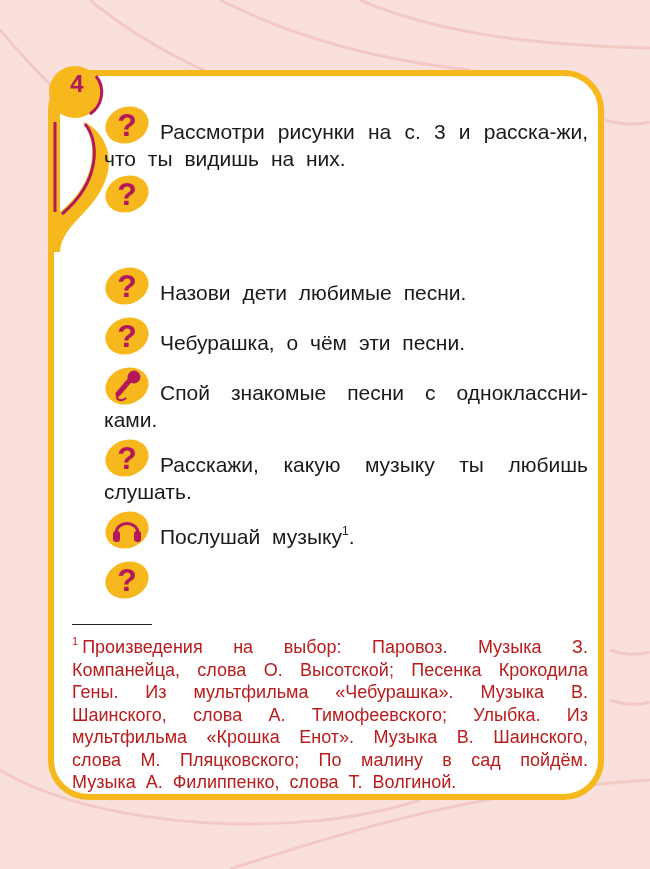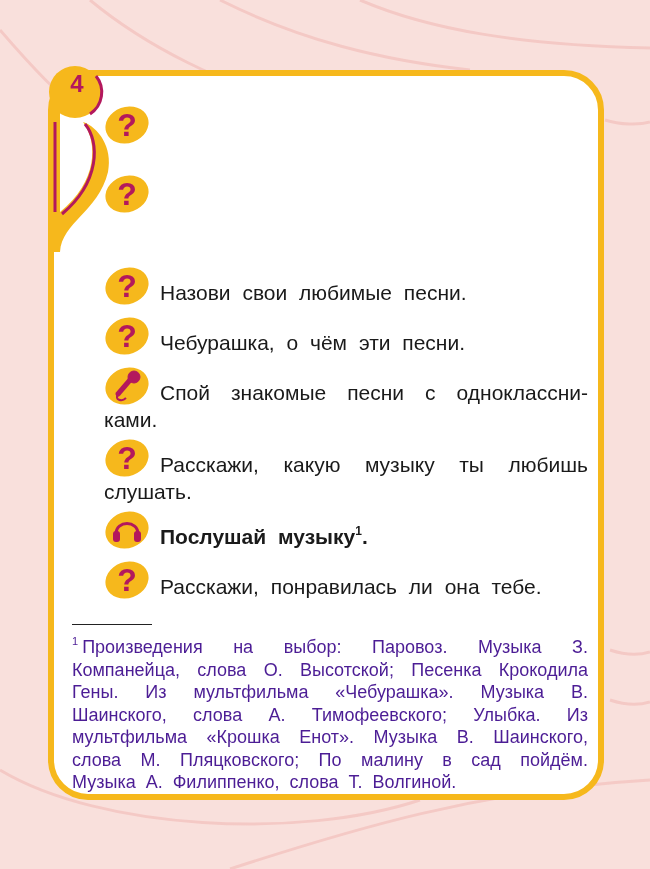--- a/index.html
+++ b/index.html
@@ -29,21 +29,21 @@
     display: inline-block; width: 46px; height: 38px; margin-right: 10px;
     vertical-align: -6px; position: relative;
   }
   .badge svg { width: 46px; height: 40px; }
   .footnote-rule {
     position: absolute; left: 72px; top: 624px; width: 80px; height: 1px;
     background: #222;
   }
   .footnote {
     position: absolute; left: 72px; top: 630px; width: 516px;
-    font-size: 18px; line-height: 22.5px; color: #4c1d95; text-align: justify;
+    font-size: 18px; line-height: 22.5px; color: #b91c1c; text-align: justify;
     word-spacing: 5px;
   }
   .footnote sup { font-size: 11px; vertical-align: 8px; margin-right: 4px; }
   sup.inline { font-size: 12px; vertical-align: 9px; }
 </style>
 </head>
 <body>
 
 <svg class="bg-svg" viewBox="0 0 650 869">
   <g fill="none" stroke="#f4c4c0" stroke-width="3" opacity="0.8">
@@ -69,39 +69,39 @@
   <path d="M47,62 C62,80 62,120 24,152" fill="none" stroke="#b3185d" stroke-width="3"></path>
 </svg>
 <div class="page-num">4</div>
 
 <div class="task" style="top:105px;">
   <span class="badge">
     <svg viewBox="0 0 46 40">
         <ellipse cx="23" cy="20" rx="22" ry="18" transform="rotate(-20 23 20)" fill="#f6b81c"></ellipse>
         <text x="23" y="31" text-anchor="middle" font-family="Liberation Sans, sans-serif" font-weight="bold" font-size="32" fill="#b3185d">?</text>
       </svg>
-  </span>
+  </span><span class="text">Рассмотри рисунки на с. 3 и расска-жи, что ты видишь на них.</span>
 </div>
 
 <div class="task" style="top:174px;">
   <span class="badge">
     <svg viewBox="0 0 46 40">
         <ellipse cx="23" cy="20" rx="22" ry="18" transform="rotate(-20 23 20)" fill="#f6b81c"></ellipse>
         <text x="23" y="31" text-anchor="middle" font-family="Liberation Sans, sans-serif" font-weight="bold" font-size="32" fill="#b3185d">?</text>
       </svg>
   </span>
 </div>
 
 <div class="task" style="top:266px;">
   <span class="badge">
     <svg viewBox="0 0 46 40">
         <ellipse cx="23" cy="20" rx="22" ry="18" transform="rotate(-20 23 20)" fill="#f6b81c"></ellipse>
         <text x="23" y="31" text-anchor="middle" font-family="Liberation Sans, sans-serif" font-weight="bold" font-size="32" fill="#b3185d">?</text>
       </svg>
-  </span><span class="text">Назови свои любимые песни.</span>
+  </span><span class="text">Назови дети любимые песни.</span>
 </div>
 
 <div class="task" style="top:316px;">
   <span class="badge">
     <svg viewBox="0 0 46 40">
         <ellipse cx="23" cy="20" rx="22" ry="18" transform="rotate(-20 23 20)" fill="#f6b81c"></ellipse>
         <text x="23" y="31" text-anchor="middle" font-family="Liberation Sans, sans-serif" font-weight="bold" font-size="32" fill="#b3185d">?</text>
       </svg>
   </span><span class="text">Чебурашка, о чём эти песни.</span>
 </div>
@@ -121,36 +121,36 @@
 
 <div class="task" style="top:438px;">
   <span class="badge">
     <svg viewBox="0 0 46 40">
         <ellipse cx="23" cy="20" rx="22" ry="18" transform="rotate(-20 23 20)" fill="#f6b81c"></ellipse>
         <text x="23" y="31" text-anchor="middle" font-family="Liberation Sans, sans-serif" font-weight="bold" font-size="32" fill="#b3185d">?</text>
       </svg>
   </span><span class="text">Расскажи, какую музыку ты любишь слушать.</span>
 </div>
 
-<div class="task" style="top:510px;font-weight:bold;">
+<div class="task" style="top:510px;">
   <span class="badge">
     <svg viewBox="0 0 46 40">
         <ellipse cx="23" cy="20" rx="22" ry="18" transform="rotate(-20 23 20)" fill="#f6b81c"></ellipse>
       <path d="M12,24 C12,10 34,10 34,24" fill="none" stroke="#b3185d" stroke-width="3"></path>
       <rect x="9" y="21" width="7" height="11" rx="3" fill="#b3185d"></rect>
         <rect x="30" y="21" width="7" height="11" rx="3" fill="#b3185d"></rect>
     </svg>
   </span><span class="text">Послушай музыку</span><sup class="inline">1</sup><span>.</span>
 </div>
 
 <div class="task" style="top:560px;">
   <span class="badge">
     <svg viewBox="0 0 46 40">
         <ellipse cx="23" cy="20" rx="22" ry="18" transform="rotate(-20 23 20)" fill="#f6b81c"></ellipse>
         <text x="23" y="31" text-anchor="middle" font-family="Liberation Sans, sans-serif" font-weight="bold" font-size="32" fill="#b3185d">?</text>
       </svg>
-  </span><span class="text">Расскажи, понравилась ли она тебе.</span>
+  </span>
 </div>
 
 <div class="footnote-rule"></div>
 <div class="footnote">
   <sup>1</sup><span>Произведения на выбор: Паровоз. Музыка З. Компанейца, слова О. Высотской; Песенка Крокодила Гены. Из мультфильма «Чебурашка». Музыка В. Шаинского, слова А. Тимофеевского; Улыбка. Из мультфильма «Крошка Енот». Музыка В. Шаинского, слова М. Пляцковского; По малину в сад пойдём. Музыка А. Филиппенко, слова Т. Волгиной.</span>
 </div>
 
 </body></html>

